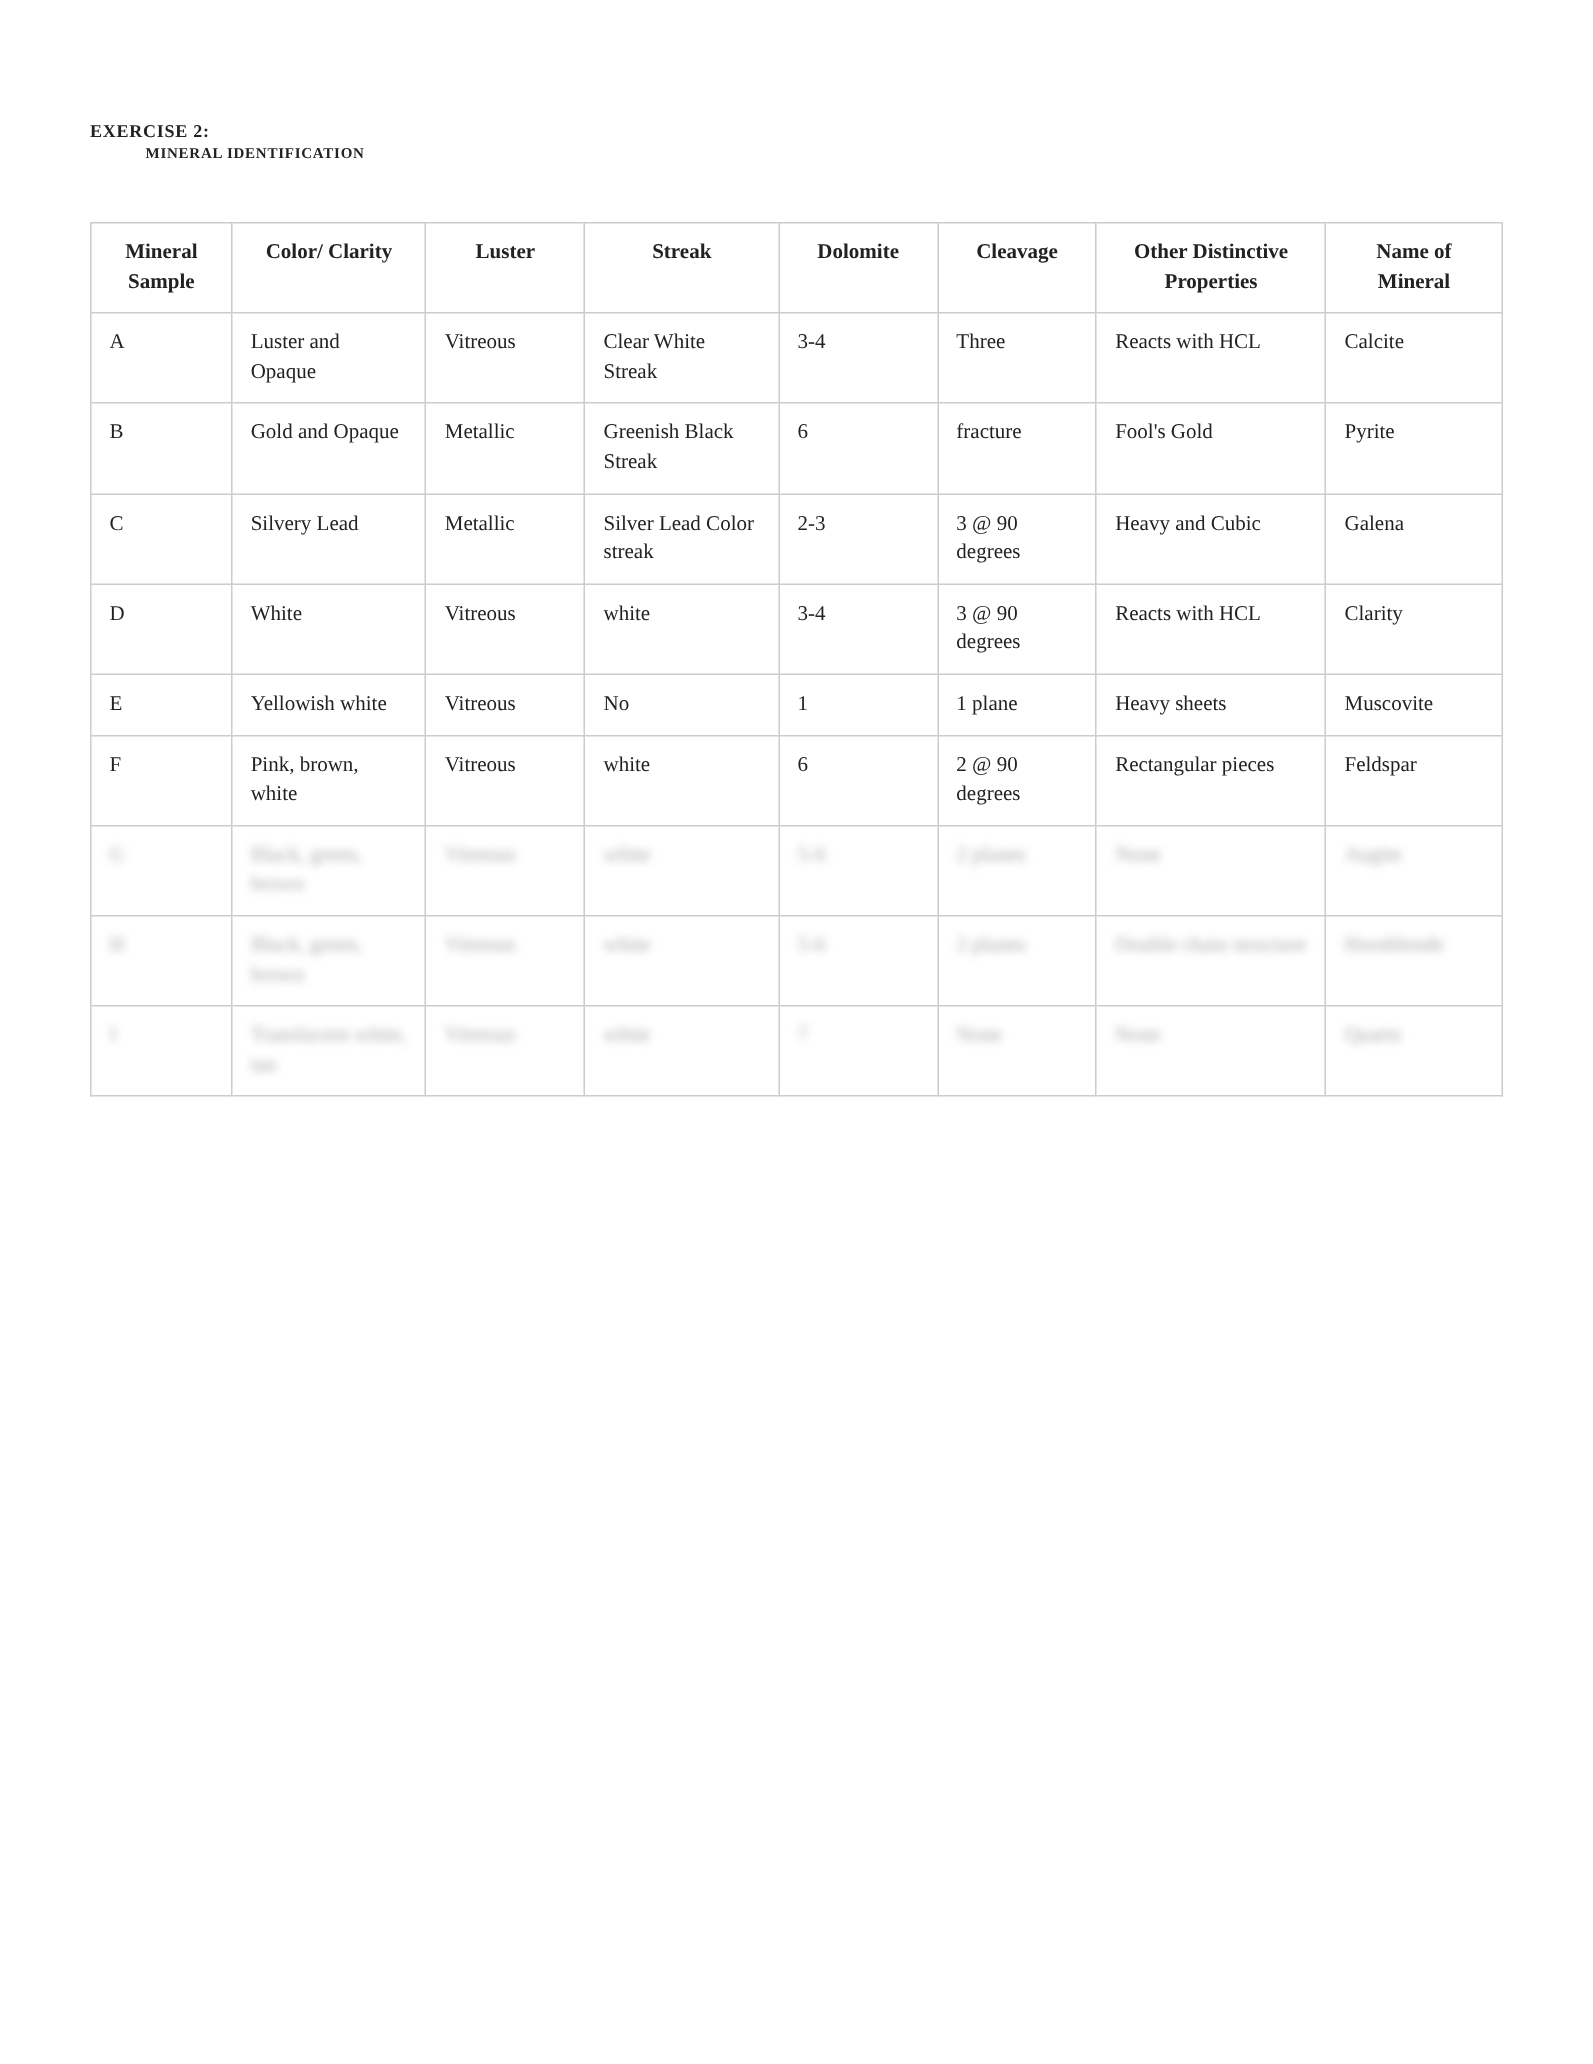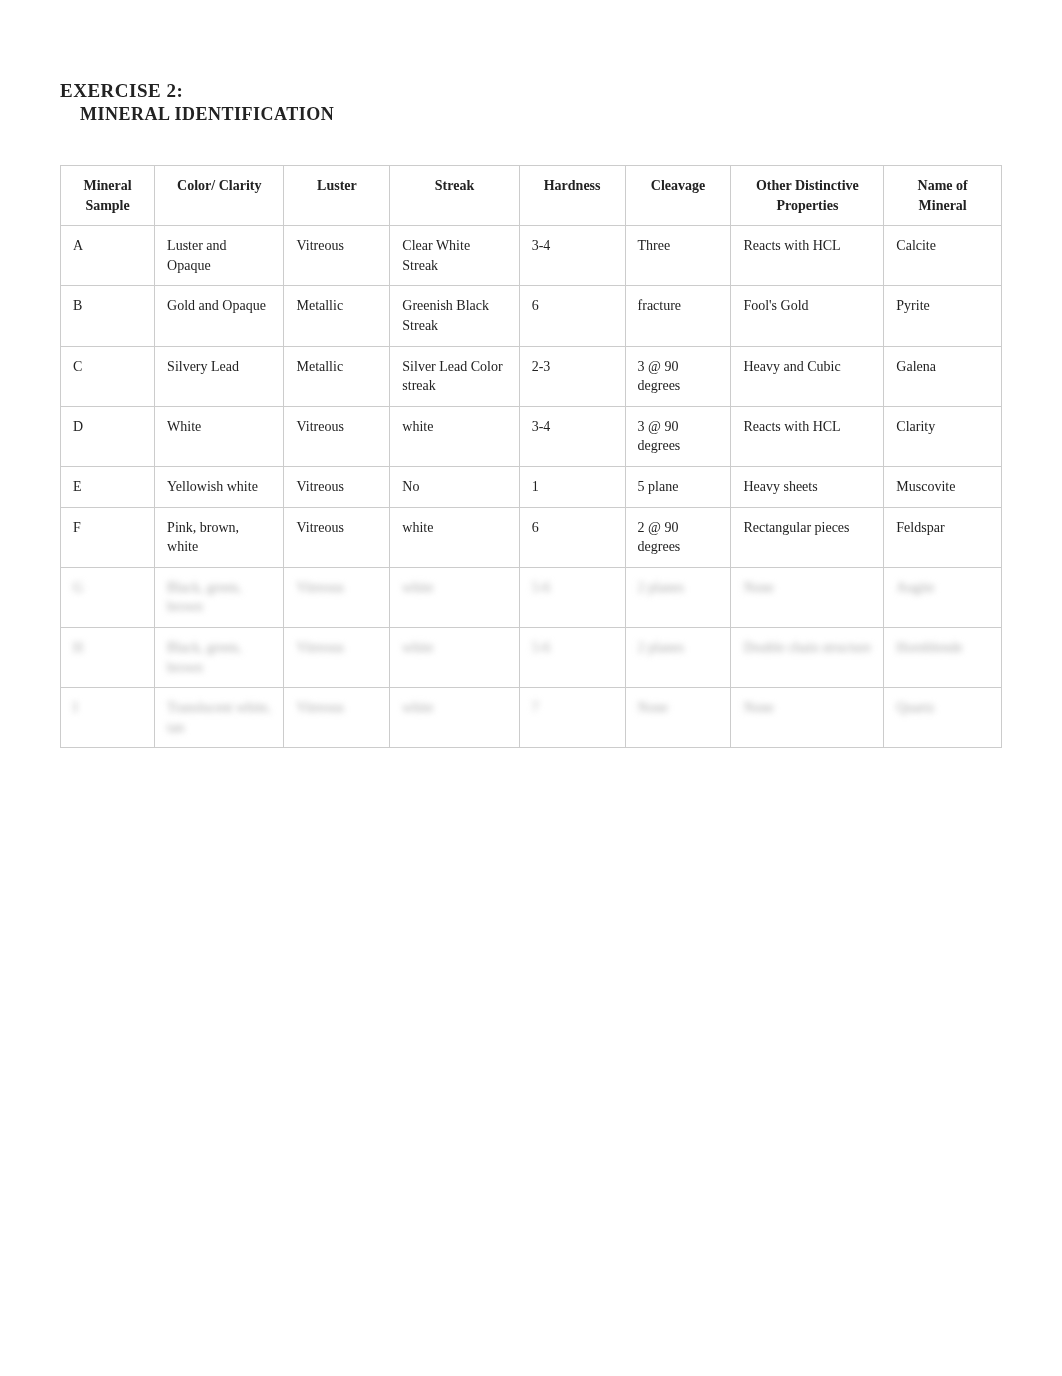--- a/index.html
+++ b/index.html
@@ -12,31 +12,31 @@
       padding: 80px 60px;
       width: 1062px;
       min-height: 1376px;
     }
 
     .title-block {
       margin-bottom: 40px;
     }
 
     .title-line1 {
-      font-size: 19px;
+      font-size: 12px;
       font-weight: bold;
       letter-spacing: 0.5px;
       margin-bottom: 2px;
     }
 
     .title-line2 {
-      font-size: 18px;
+      font-size: 10px;
       font-weight: bold;
       letter-spacing: 0.5px;
-      margin-left: 20px;
+      margin-left: 37px;
     }
 
     .table-wrapper {
       margin-top: 30px;
     }
 
     table {
       border-collapse: collapse;
       width: 100%;
     }
@@ -82,21 +82,21 @@
 </div>
 
 <div class="table-wrapper">
   <table>
     <thead>
       <tr>
         <th class="col-sample">Mineral Sample</th>
         <th class="col-color">Color/ Clarity</th>
         <th class="col-luster">Luster</th>
         <th class="col-streak">Streak</th>
-        <th class="col-hardness">Hardness</th>
+        <th class="col-hardness">Dolomite</th>
         <th class="col-cleavage">Cleavage</th>
         <th class="col-other">Other Distinctive Properties</th>
         <th class="col-name">Name of Mineral</th>
       </tr>
     </thead>
     <tbody id="table-body">
     <tr>
           <td>A</td>
           <td>Luster and Opaque</td>
           <td>Vitreous</td>
@@ -135,21 +135,21 @@
           <td>3 @ 90 degrees</td>
           <td>Reacts with HCL</td>
           <td>Clarity</td>
         </tr>
         <tr>
           <td>E</td>
           <td>Yellowish white</td>
           <td>Vitreous</td>
           <td>No</td>
           <td>1</td>
-          <td>5 plane</td>
+          <td>1 plane</td>
           <td>Heavy sheets</td>
           <td>Muscovite</td>
         </tr>
         <tr>
           <td>F</td>
           <td>Pink, brown, white</td>
           <td>Vitreous</td>
           <td>white</td>
           <td>6</td>
           <td>2 @ 90 degrees</td>

